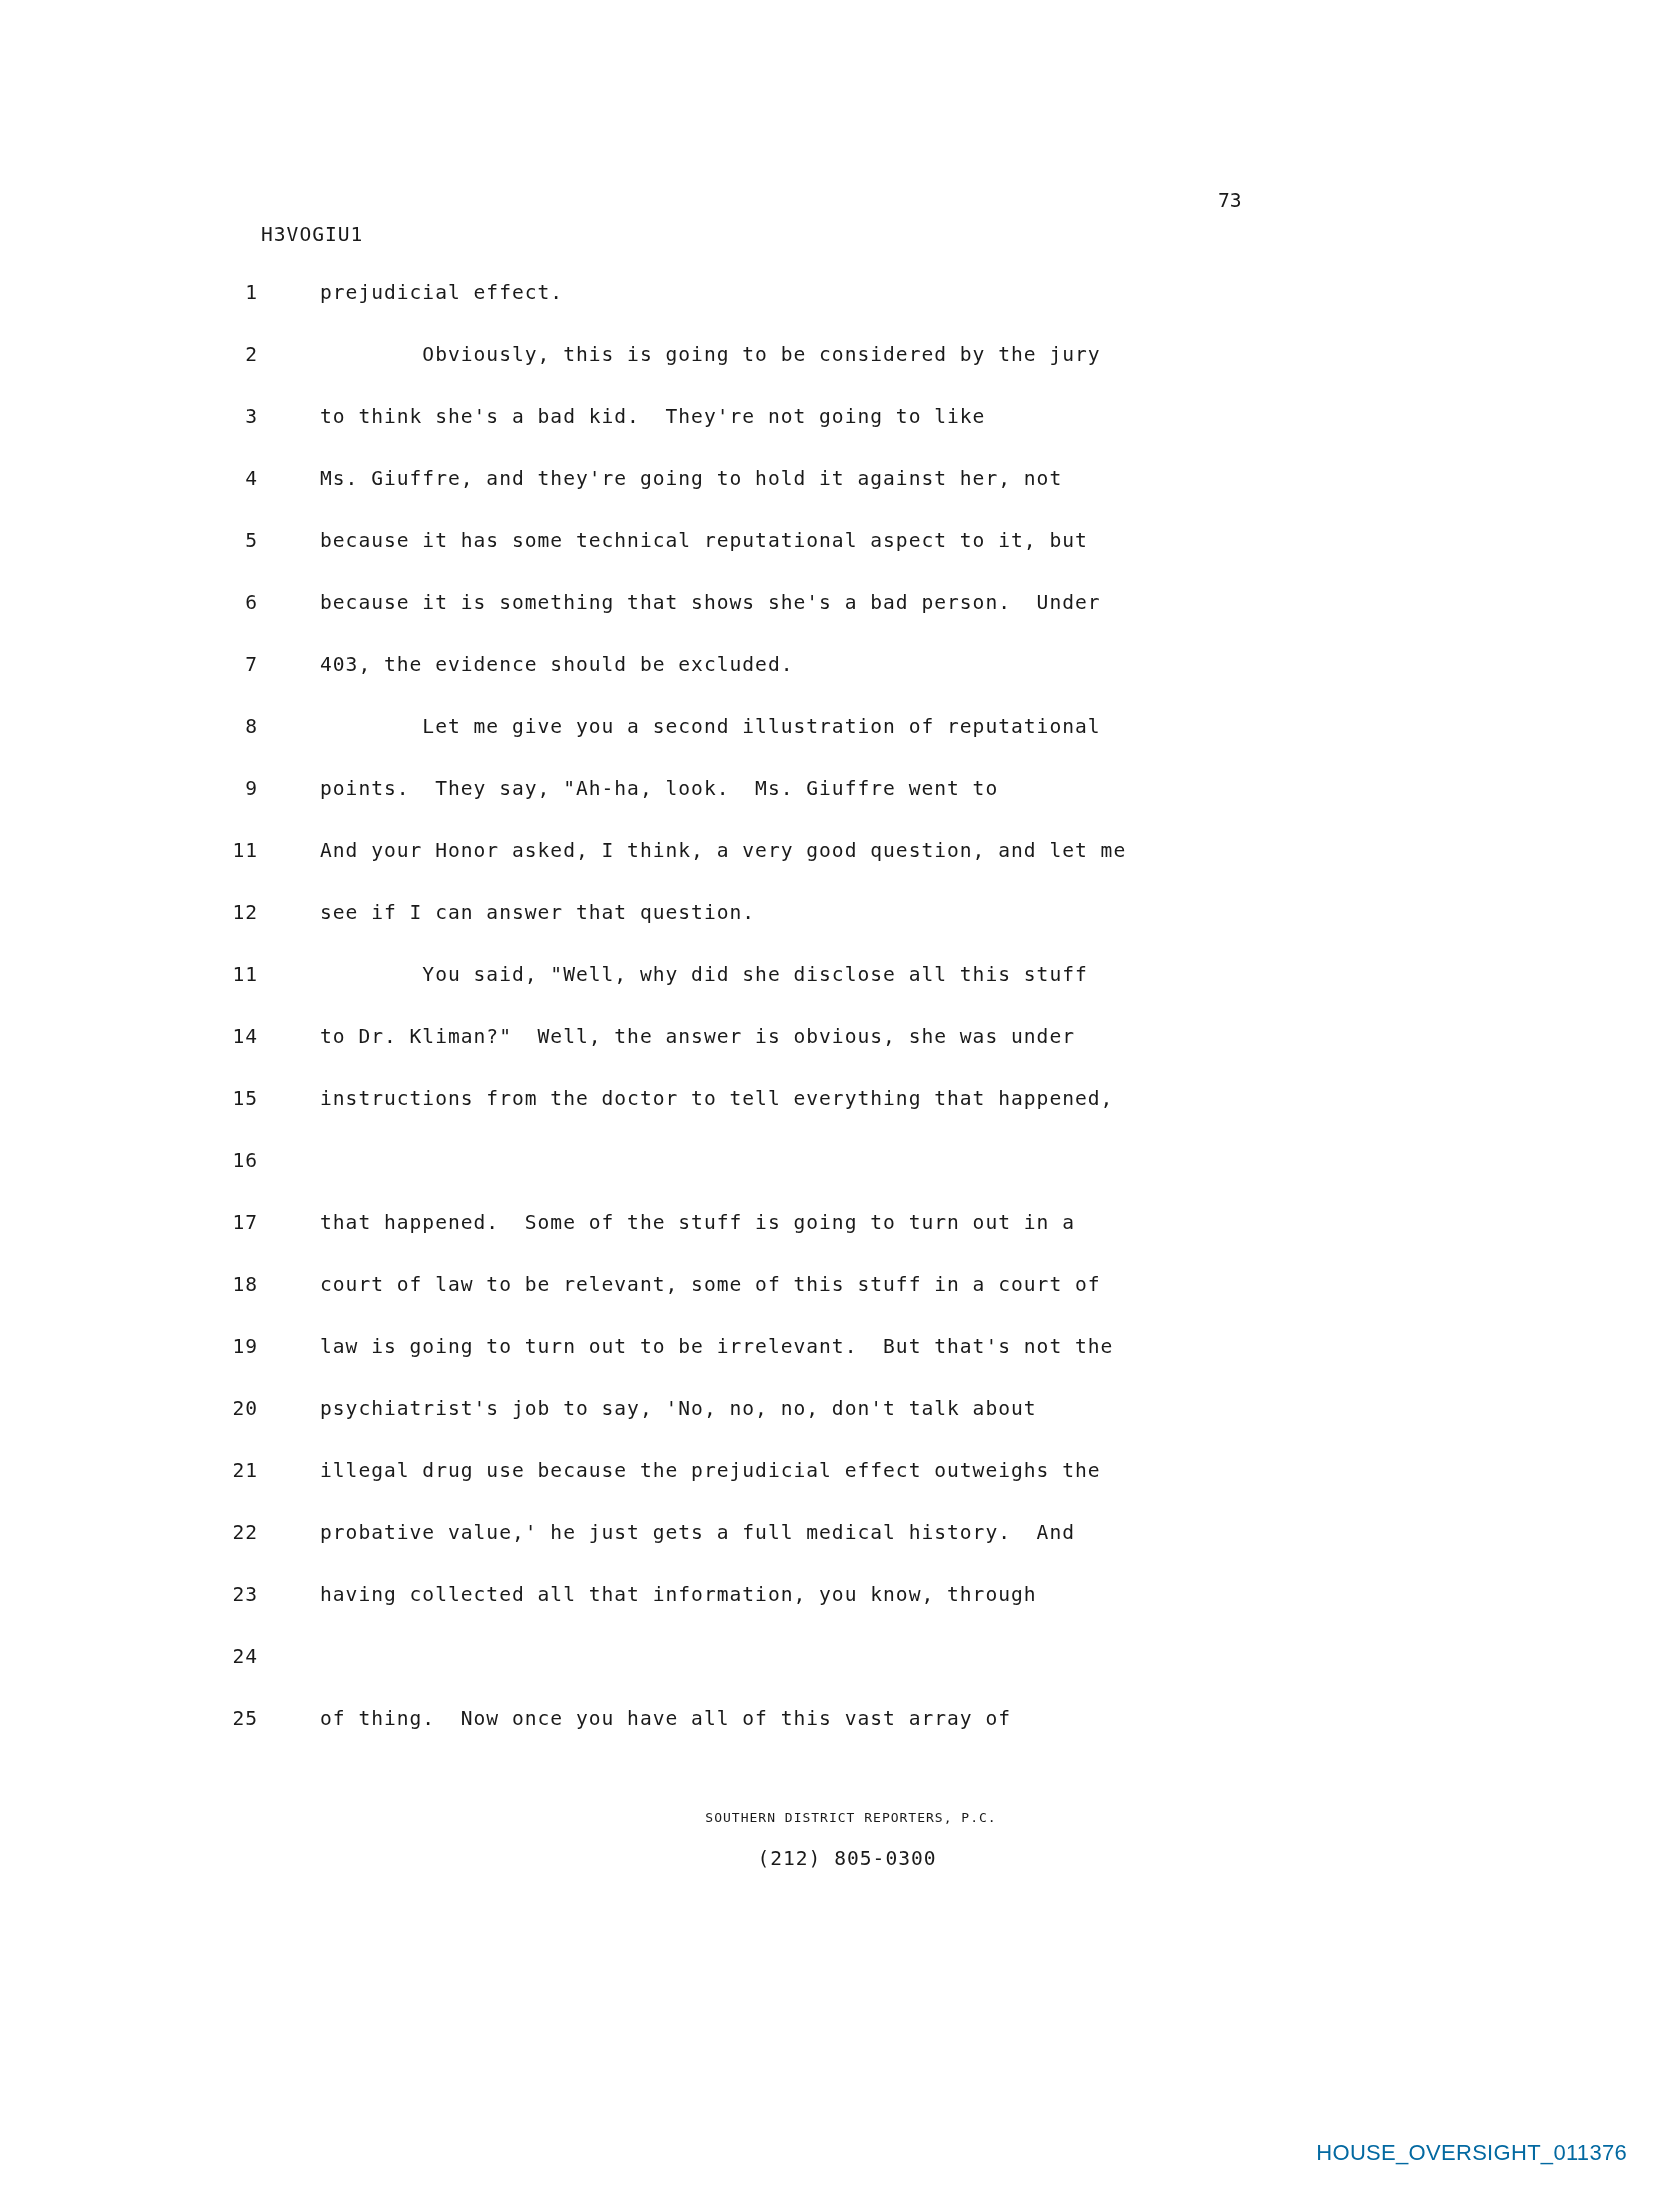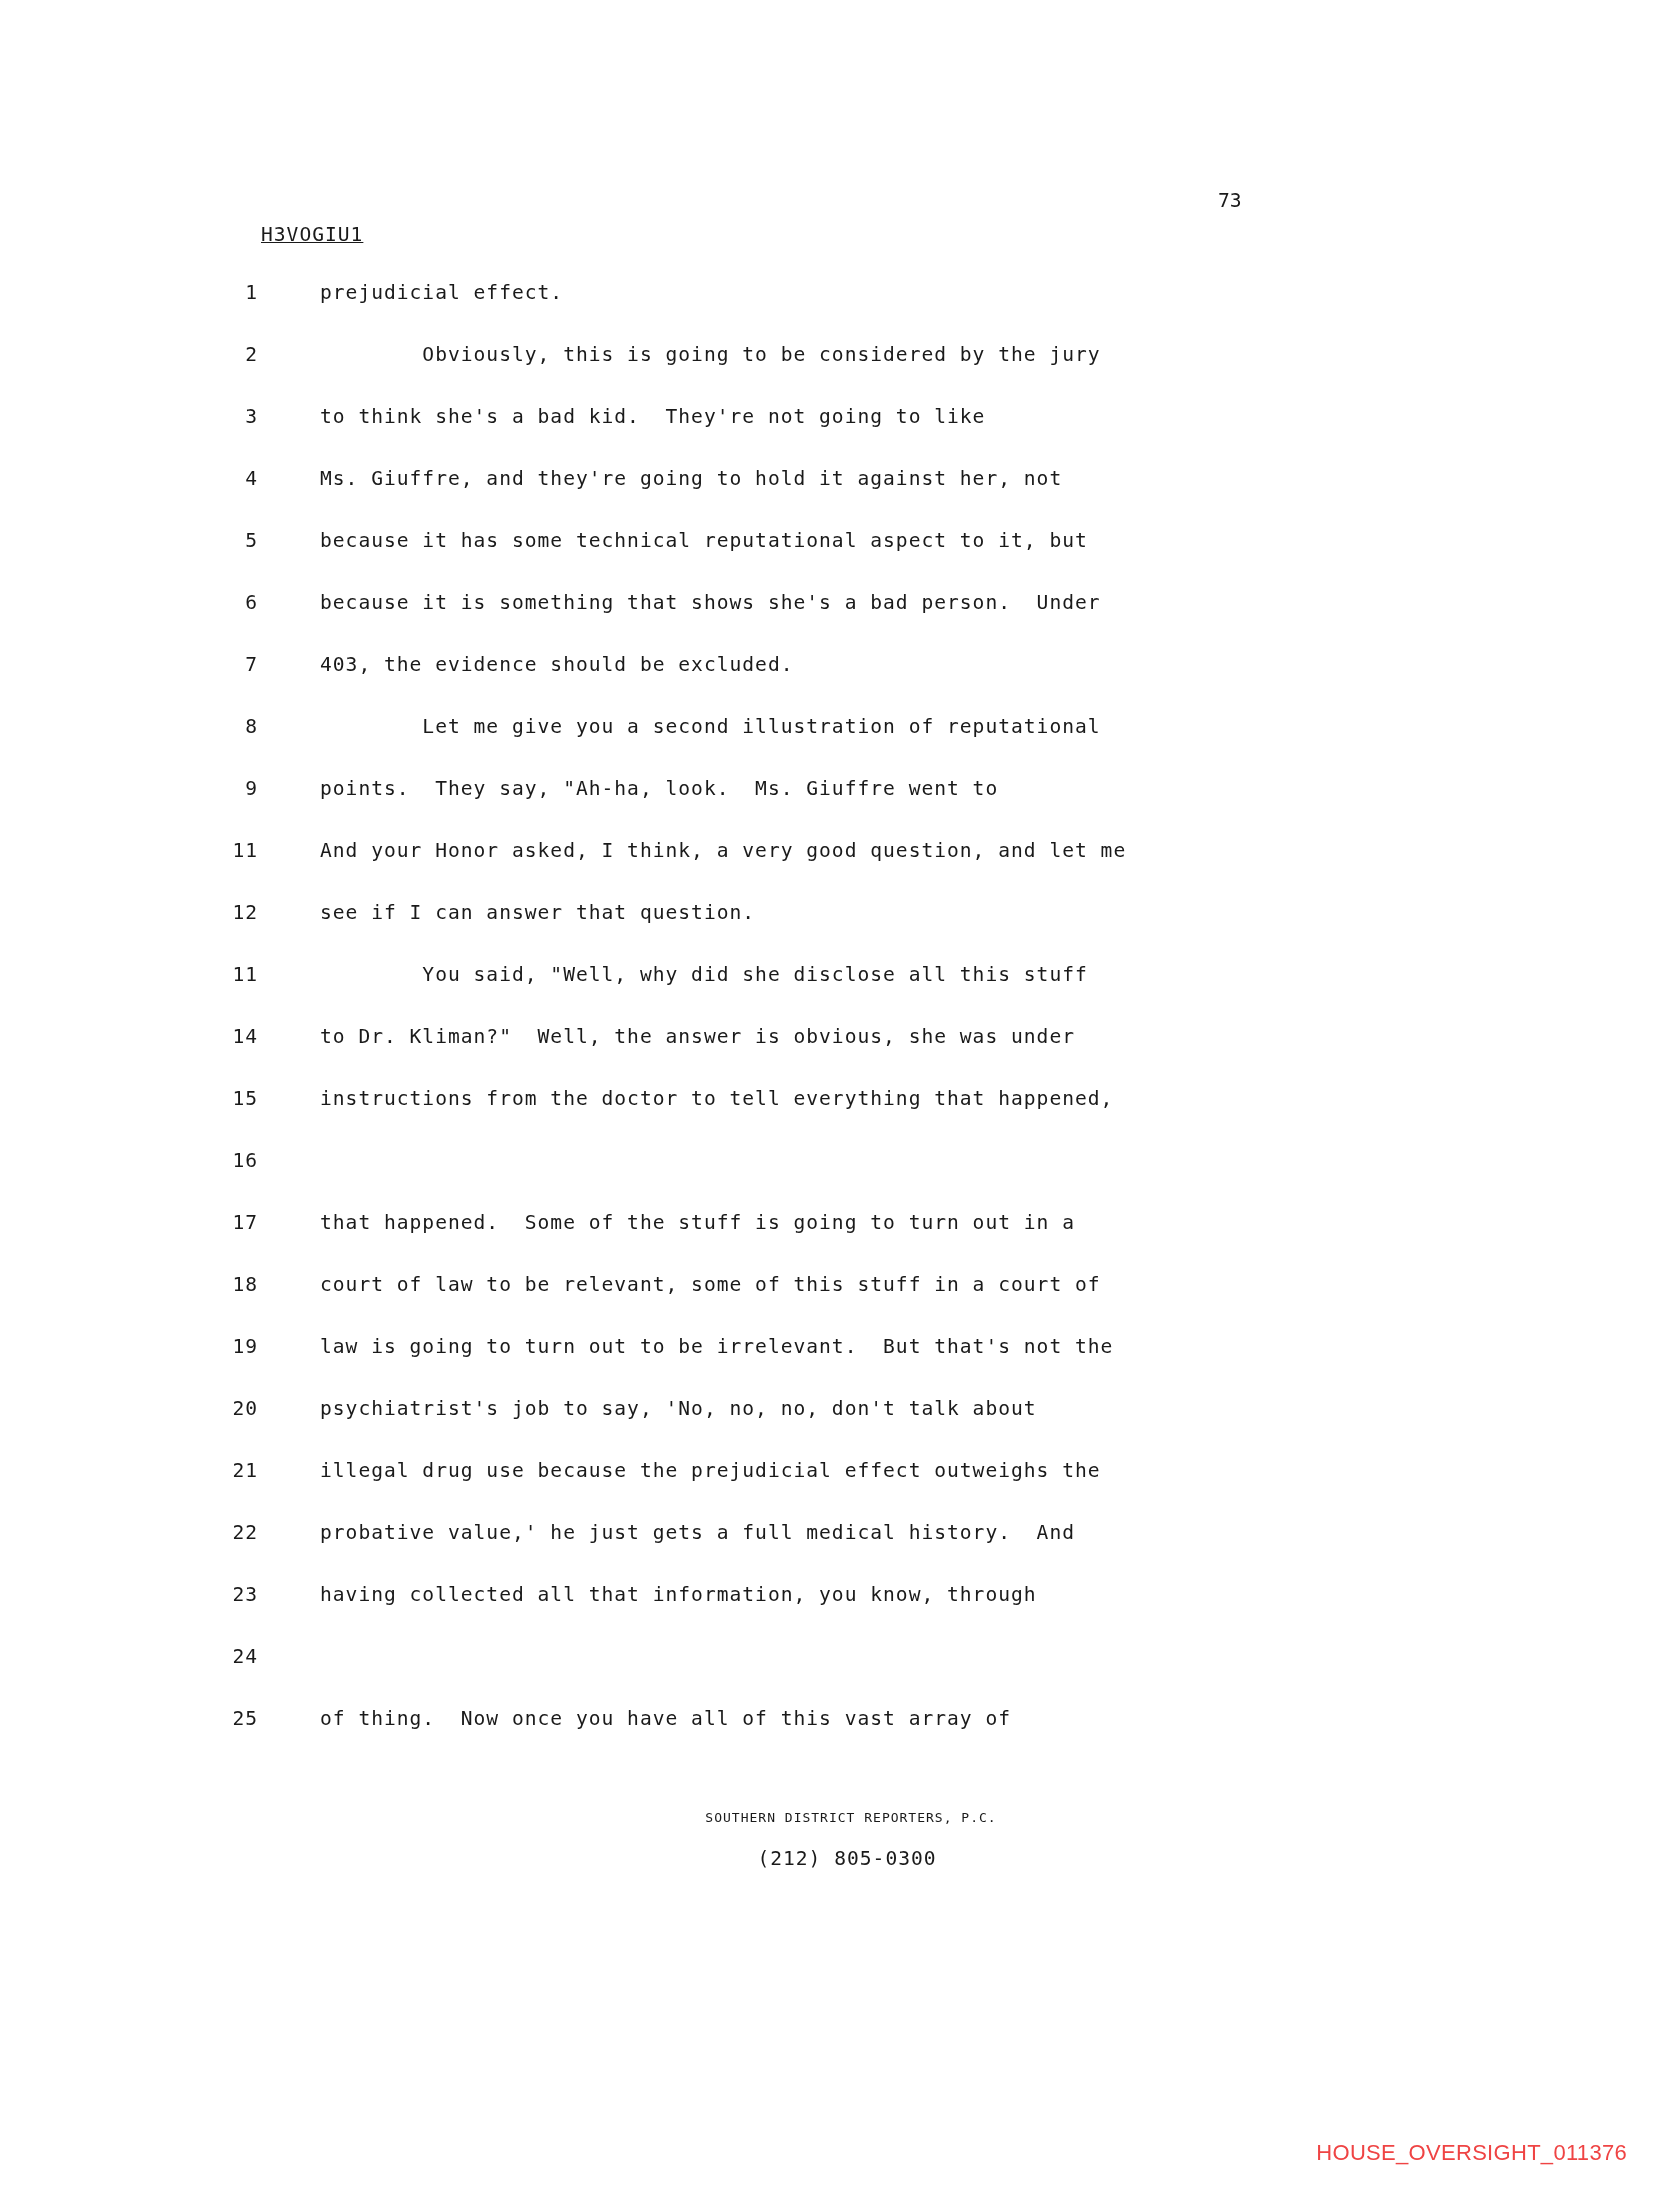--- a/index.html
+++ b/index.html
@@ -28,21 +28,20 @@
     left: 1218px;
     font-size: 19.6px;
     letter-spacing: 0px;
   }
   .doc-id {
     position: absolute;
     top: 223px;
     left: 261px;
     font-size: 19.6px;
     letter-spacing: 1px;
-    text-decoration: underline;
   }
   .transcript {
     position: absolute;
     top: 281px;
     left: 187px;
     width: 1244px;
   }
   .line {
     display: flex;
     align-items: baseline;
@@ -80,21 +79,21 @@
     padding-left: 25px;
     margin-top: 22px;
   }
   .bates {
     position: absolute;
     bottom: 39px;
     right: 42px;
     font-family: "Liberation Sans", sans-serif;
     font-size: 22px;
     letter-spacing: 0.3px;
-    color: #ef4444;
+    color: #0369a1;
   }
 </style>
 </head>
 <body>
 
 <div class="page">
 
   <div class="page-number">73</div>
 
   <div class="doc-id">H3VOGIU1</div>

